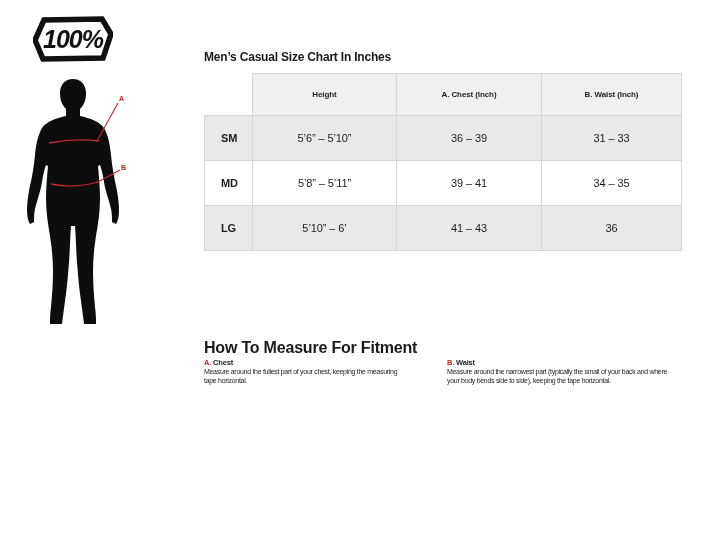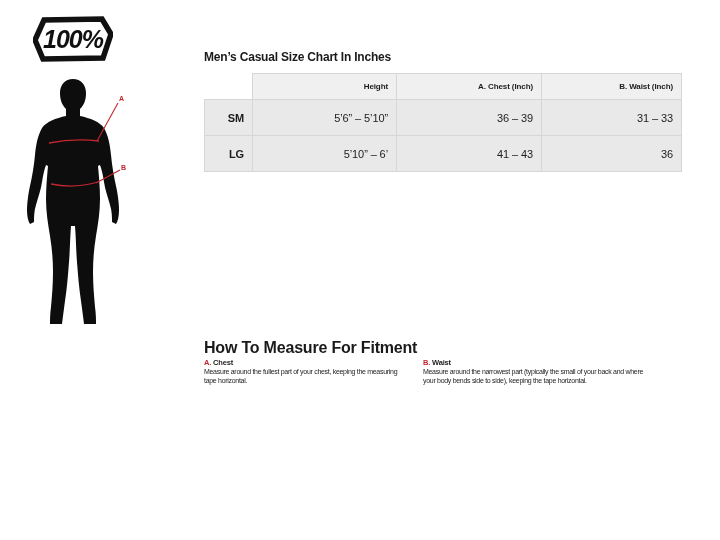--- a/index.html
+++ b/index.html
@@ -23,37 +23,37 @@
   
   .chart-title {
     position: absolute; left: 204px; top: 50px;
     margin: 0; font-size: 12px; font-weight: bold; letter-spacing: -0.2px; color: #1a1a1a;
   }
 
   
   .table-wrap { position: absolute; left: 204px; top: 73px; }
   table.size-chart { border-collapse: collapse; table-layout: fixed; width: 477px; }
   .size-chart th, .size-chart td {
-    border: 1px solid #d6d6d6; text-align: right; vertical-align: middle;
-    padding: 8px; letter-spacing: -0.1px;
+    border: 1px solid #d6d6d6; text-align: center; vertical-align: middle;
+    padding: 16px; letter-spacing: -0.1px;
   }
   .size-chart thead th { height: 19px; background: #f0f0f0; font-size: 8px; font-weight: bold; }
   .size-chart thead th.blank { background: #ffffff; border: none; }
   .size-chart tbody td { height: 36px; font-size: 11px; font-weight: normal; background: #ffffff; }
   .size-chart tbody td.size-cell { font-weight: bold; }
   .size-chart tbody tr.alt td { background: #e9e9e9; }
 
   
   .measure-heading {
     position: absolute; left: 204px; top: 339px;
     margin: 0; font-size: 16px; font-weight: bold; letter-spacing: -0.2px; color: #1a1a1a;
   }
   .measure-block { position: absolute; top: 358px; }
   .measure-block.chest { left: 204px; width: 196px; }
-  .measure-block.waist { left: 423px; width: 228px; }
+  .measure-block.waist { left: 447px; width: 228px; }
   .measure-label { margin: 0 0 1px 0; font-size: 7.5px; font-weight: bold; letter-spacing: -0.2px; }
   .measure-label .prefix { color: #c1272d; margin-right: 2px; }
   .measure-text { margin: 0; font-size: 7px; line-height: 8.5px; letter-spacing: -0.3px; }
 
   
   .footer { position: absolute; left: 33px; top: 485px; font-size: 7px; line-height: 9.5px; letter-spacing: -0.2px; }
 </style>
 </head>
 <body>
 
@@ -139,20 +139,26 @@
           <th>B. Waist (Inch)</th>
         </tr>
       </thead>
       <tbody>
         <tr class="alt">
           <td class="size-cell">SM</td>
           <td>5’6” – 5’10”</td>
           <td>36 – 39</td>
           <td>31 – 33</td>
         </tr>
+        <tr>
+          <td class="size-cell">MD</td>
+          <td>5’8” – 5’11”</td>
+          <td>39 – 41</td>
+          <td>34 – 35</td>
+        </tr>
         <tr class="alt">
           <td class="size-cell">LG</td>
           <td>5’10” – 6’</td>
           <td>41 – 43</td>
           <td>36</td>
         </tr>
       </tbody>
     </table>
   </div>
 

